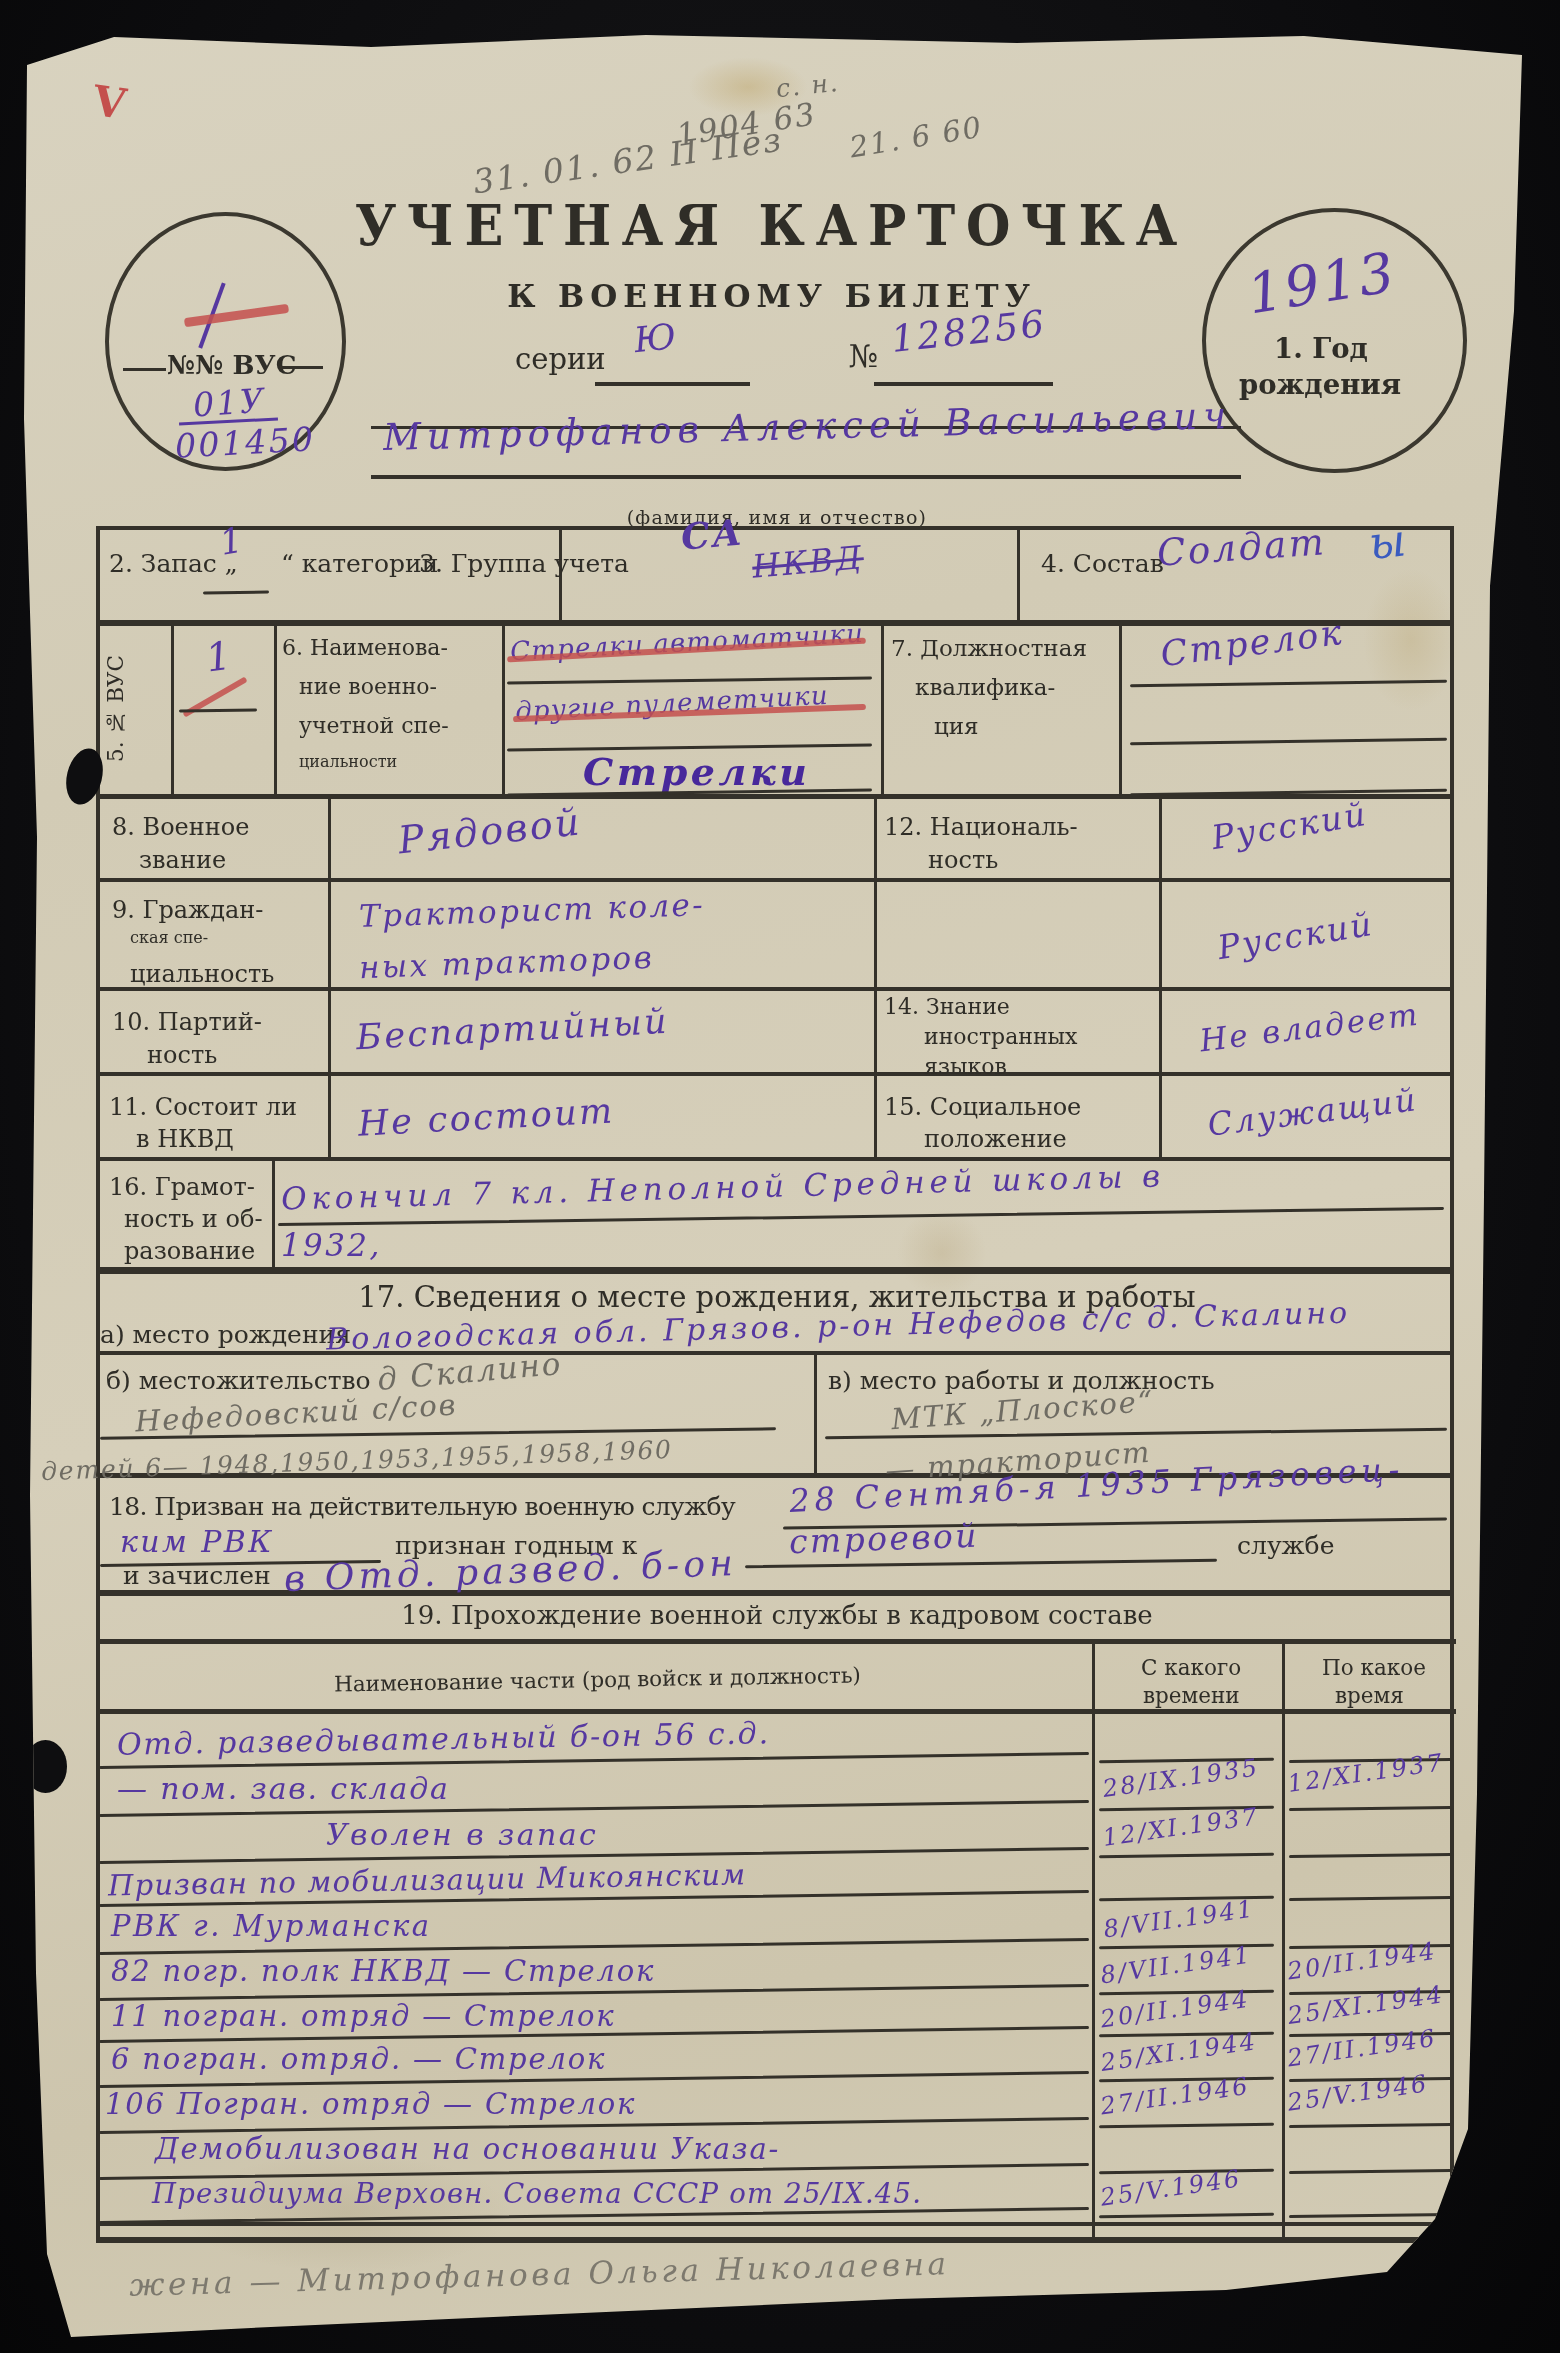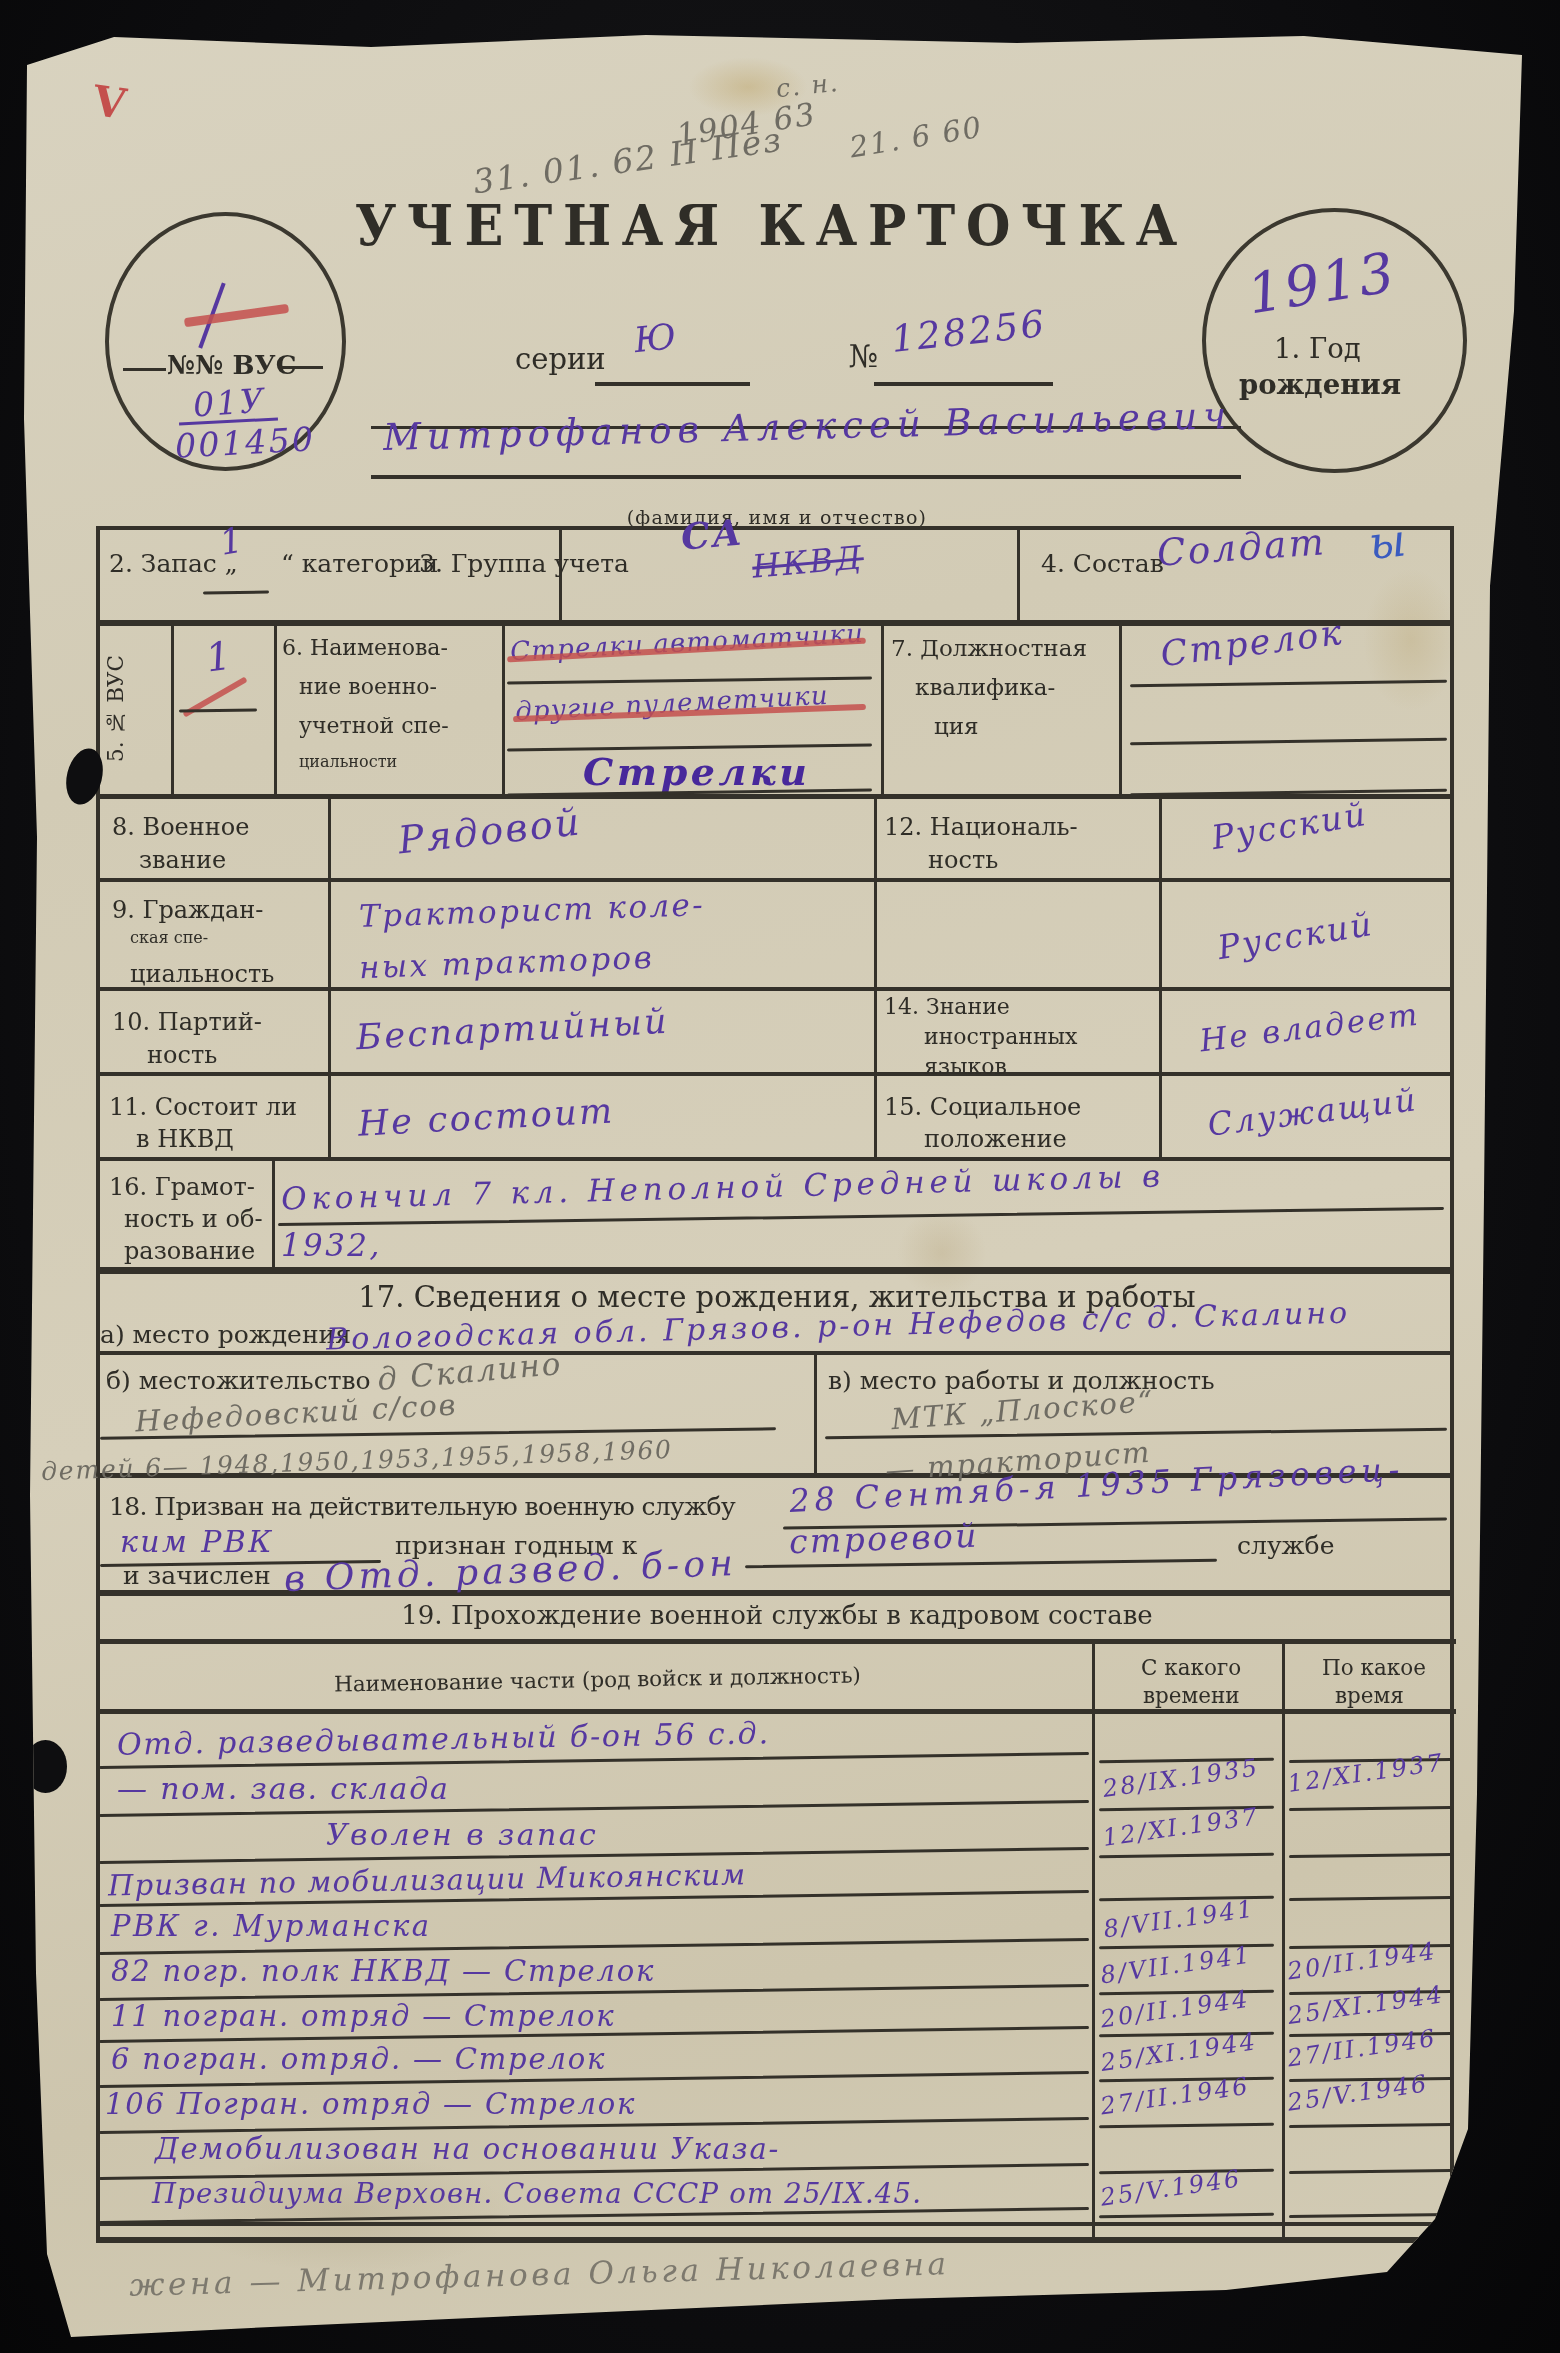--- a/index.html
+++ b/index.html
@@ -53,24 +53,25 @@
   <div class="redstroke" style="left:184px;top:311px;width:105px;height:9px;transform:rotate(-8deg)"></div>
   <div class="pr" style="left:167px;top:350px;width:108px;font-size:26px;font-weight:bold;text-align:center">№№ ВУС</div>
   <div class="bl" style="left:123px;top:368px;width:43px;height:3px"></div>
   <div class="bl" style="left:280px;top:366px;width:43px;height:3px"></div>
   <div class="hw" style="left:193px;top:383px;font-size:33px;transform:rotate(-4deg)">01У</div>
   <div class="bl" style="left:179px;top:420px;width:99px;height:3px;background:#5638a0;transform:rotate(-3deg)"></div>
   <div class="hw" style="left:175px;top:423px;font-size:33px;transform:rotate(-3deg)">001450</div>
 
   <div class="stampcircle" style="left:1202px;top:208px;width:257px;height:257px"></div>
   <div class="hw" style="left:1247px;top:251px;font-size:55px;transform:rotate(-9deg)">1913</div>
-  <div class="pr" style="left:1274px;top:332px;font-size:27.5px;font-weight:normal">1. Год</div>
+  <div class="pr" style="left:1274px;top:332px;font-size:27.5px;font-weight:bold">1. Год</div>
   <div class="pr" style="left:1239px;top:368px;font-size:27.5px;font-weight:bold">рождения</div>
 
   <div class="pr ctr title" style="left:347px;top:196px;width:849px;font-size:51px">УЧЕТНАЯ КАРТОЧКА</div>
+  <div class="pr ctr" style="left:347px;top:278px;width:849px;font-size:31px;font-weight:bold;letter-spacing:6px">К ВОЕННОМУ БИЛЕТУ</div>
   <div class="pr" style="left:515px;top:342px;font-size:29px">серии</div>
   <div class="hw" style="left:634px;top:318px;font-size:35px;transform:rotate(-6deg)">Ю</div>
   <div class="bl" style="left:595px;top:382px;width:155px;height:3.6px"></div>
   <div class="pr" style="left:849px;top:338px;font-size:31px">№</div>
   <div class="hw" style="left:891px;top:310px;font-size:37px;transform:rotate(-6deg)">128256</div>
   <div class="bl" style="left:874px;top:382px;width:179px;height:3.6px"></div>
 
   <div class="bl" style="left:371px;top:426px;width:870px;height:3px"></div>
   <div class="hw" style="left:383px;top:405px;font-size:37px;letter-spacing:6px;transform:rotate(-1.5deg)">Митрофанов Алексей Васильевич</div>
   <div class="bl" style="left:371px;top:475px;width:870px;height:3.6px"></div>

